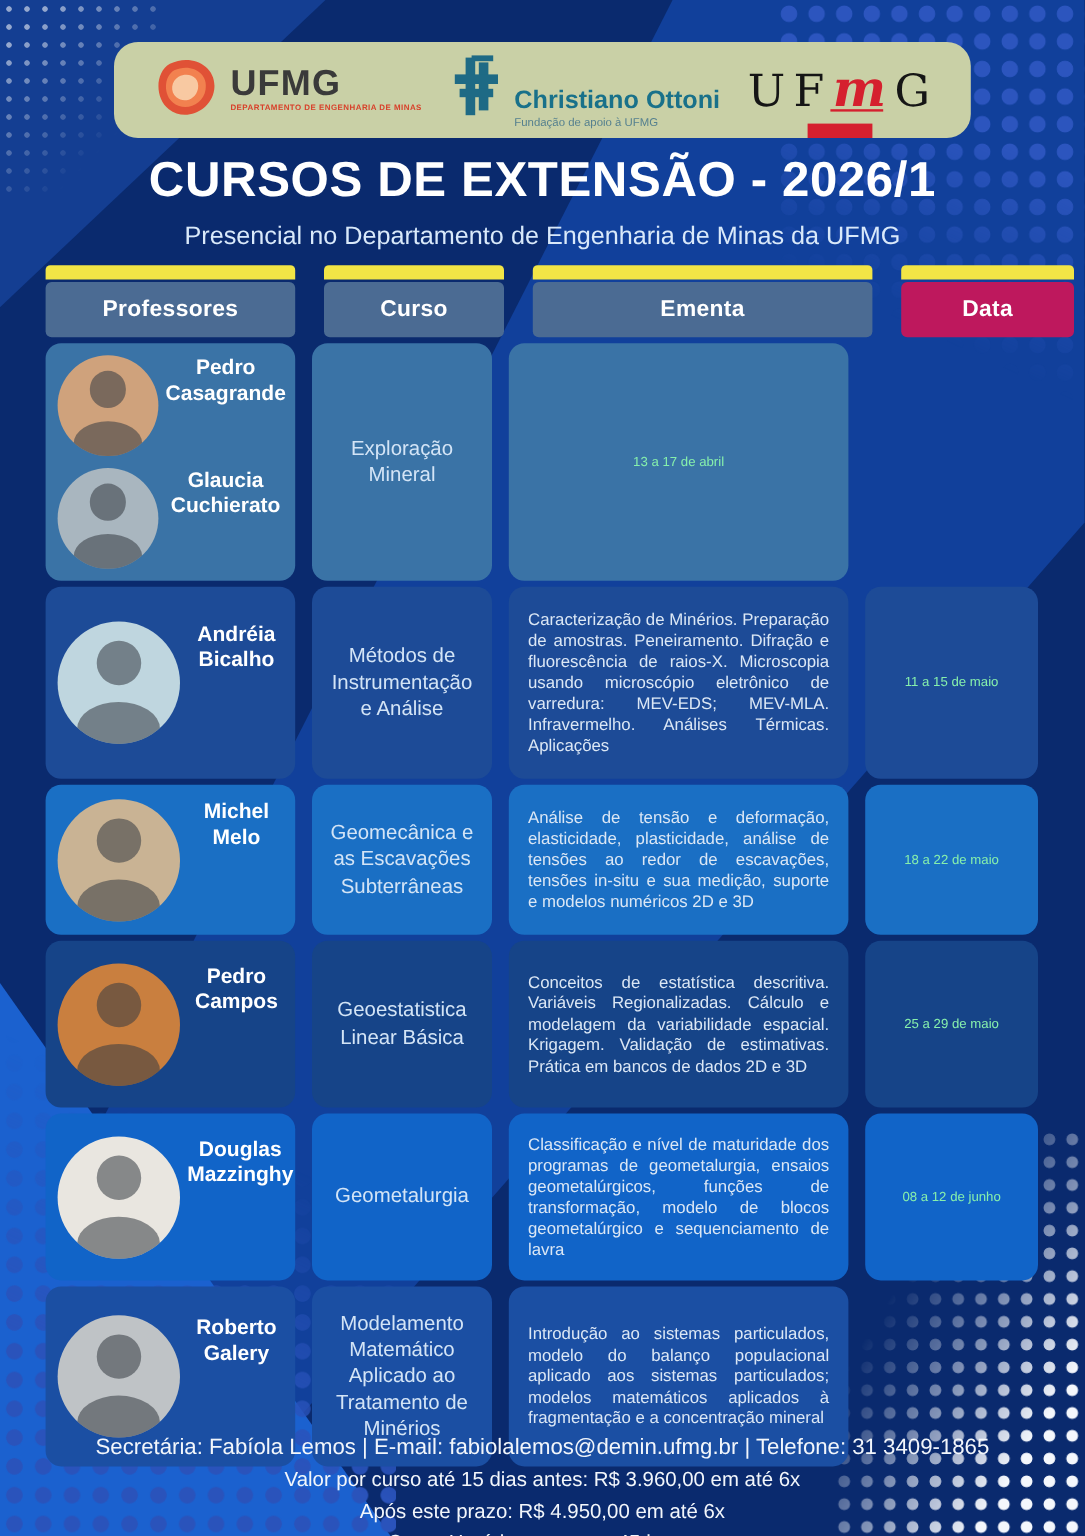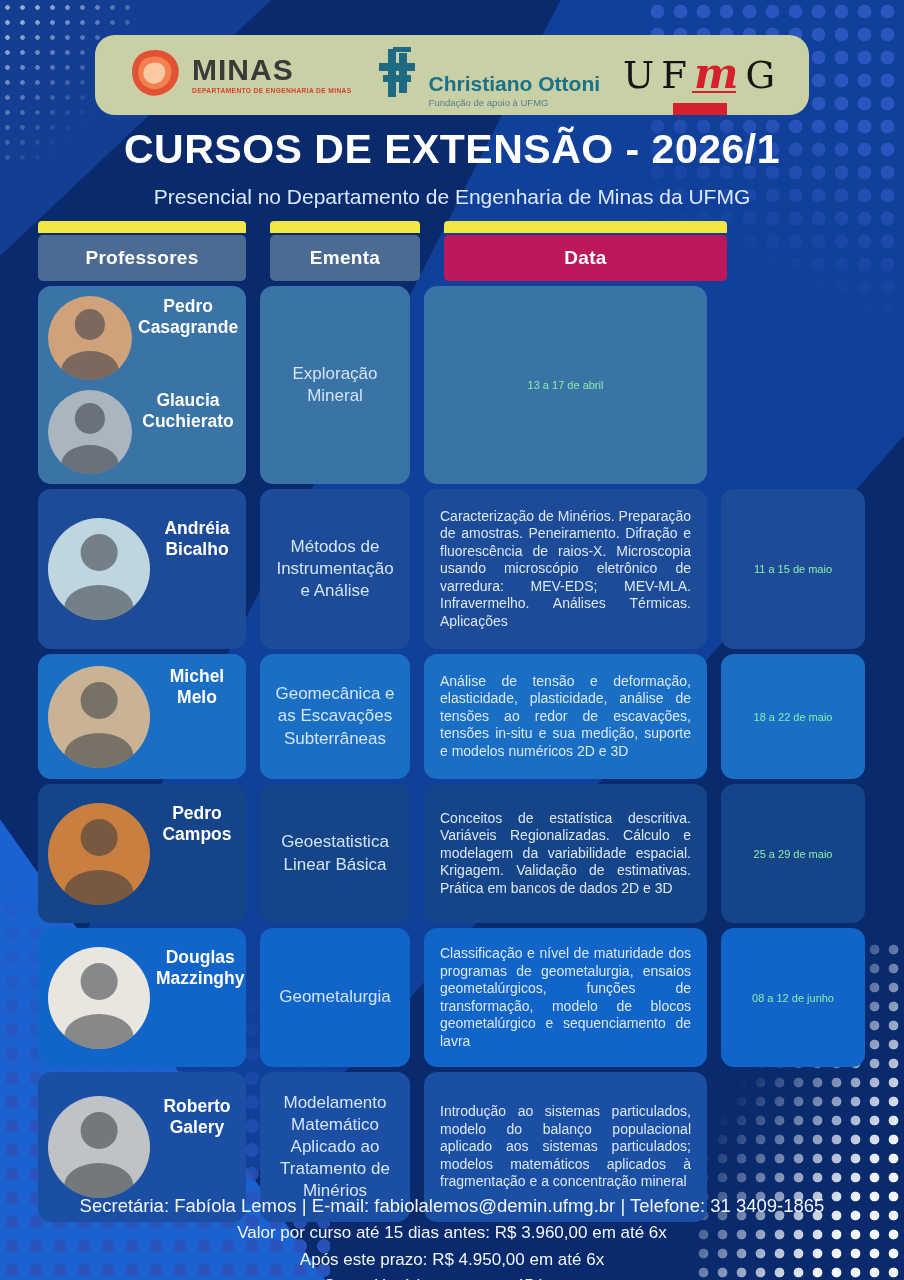--- a/index.html
+++ b/index.html
@@ -100,21 +100,21 @@
 <div class="banner" style="background: rgb(201, 208, 166);">
   <div class="demin">
     <span>
       <svg width="54" height="54" viewBox="0 0 60 60">
         <path d="M14 8 C34 -2 58 10 55 32 C52 52 28 62 13 50 C0 40 0 16 14 8 Z" fill="#e05136"></path>
         <path d="M18 14 C33 7 50 16 47 32 C45 46 28 53 17 44 C8 37 8 20 18 14 Z" fill="#f2814f"></path>
         <path d="M22 20 C32 15 42 21 40 31 C38 41 27 45 20 39 C14 34 15 24 22 20 Z" fill="#f8c9a2"></path>
       </svg>
     </span>
     <span class="demin-text">
-      <span class="demin-title">MINAS</span>
+      <span class="demin-title">UFMG</span>
       <span class="demin-sub">DEPARTAMENTO DE ENGENHARIA DE MINAS</span>
     </span>
   </div>
   <div class="ottoni">
     <span>
       <svg width="44" height="52" viewBox="0 0 44 52">
         <g fill="#1e6a85">
           <rect x="13" y="2" width="8" height="48"></rect>
           <rect x="24" y="6" width="8" height="40"></rect>
           <rect x="4" y="16" width="36" height="8"></rect>
@@ -142,20 +142,24 @@
 
 <div class="table">
 
   <div class="trow head">
     <div class="th">
       <div class="th-bar" style="background: rgb(242, 229, 70);"></div>
       <div class="th-label" style="background: rgb(75, 107, 147);">Professores</div>
     </div>
     <div class="th">
       <div class="th-bar" style="background: rgb(242, 229, 70);"></div>
+      <div class="th-label" style="background: rgb(75, 107, 147);">Curso</div>
+    </div>
+    <div class="th">
+      <div class="th-bar" style="background: rgb(242, 229, 70);"></div>
       <div class="th-label" style="background: rgb(75, 107, 147);">Ementa</div>
     </div>
     <div class="th">
       <div class="th-bar" style="background: rgb(242, 229, 70);"></div>
       <div class="th-label" style="background: #be185d;">Data</div>
     </div>
   </div>
 
   <div class="trow r1" style="--row-bg: #3a73a6;">
     <div class="cell prof">

